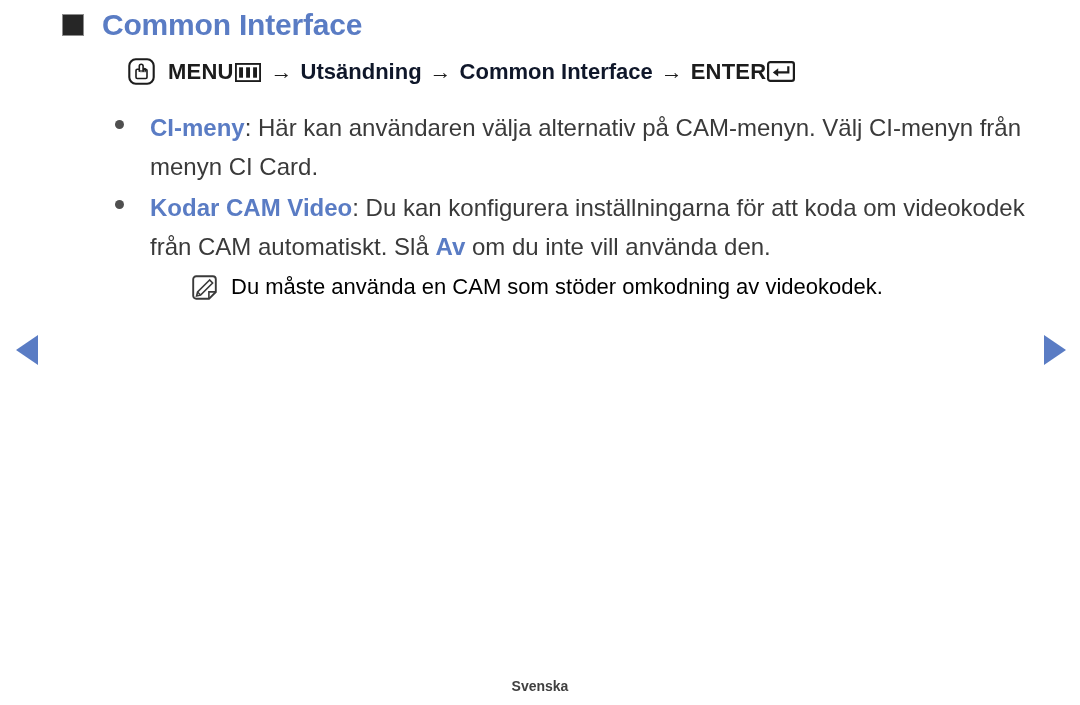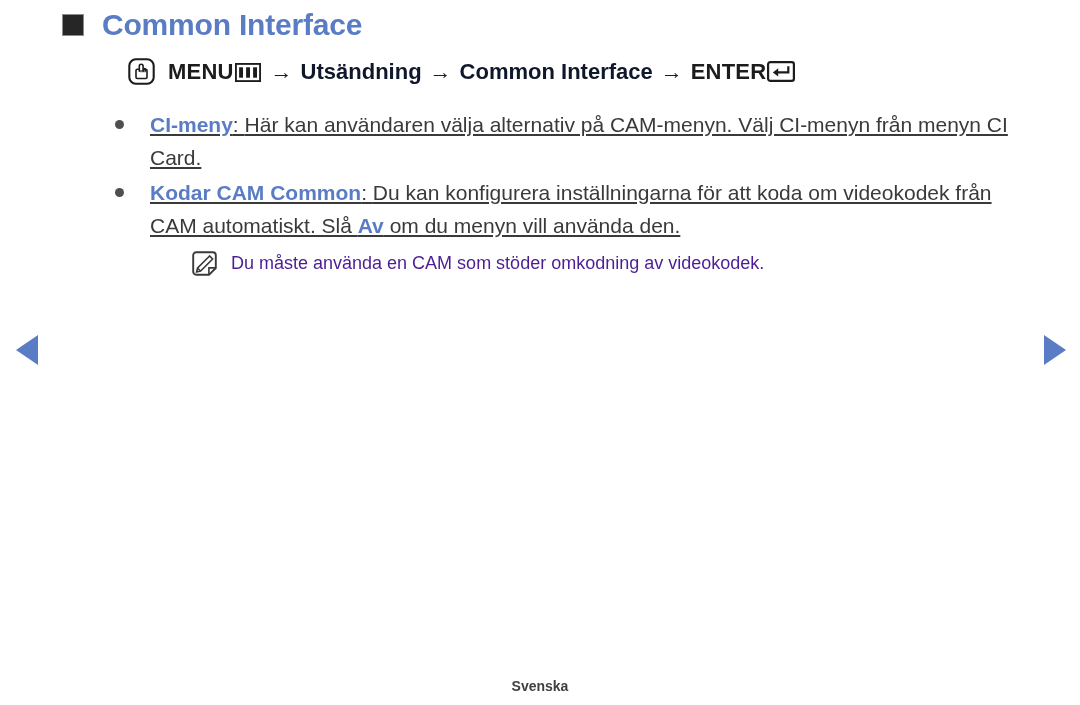--- a/index.html
+++ b/index.html
@@ -105,24 +105,23 @@
   .bullet-dot {
     position: absolute;
     left: 7px;
     top: 12px;
     width: 9px;
     height: 9px;
     border-radius: 50%;
     background: #4f4f4f;
   }
   .bullet-text {
-    font-size: 21px;
-    line-height: 33px;
+    font-size: 24px;
+    line-height: 39px;
     color: #3a3a3a;
-    text-decoration: underline;
   }
   .kw {
     color: #5a7cc4;
     font-weight: bold;
   }
 
   
   .note-line {
     position: relative;
     padding-left: 42px;
@@ -131,23 +130,23 @@
     align-items: flex-start;
   }
   .note-icon {
     width: 25px;
     height: 25px;
     flex: none;
     margin-top: 5px;
     margin-right: 14px;
   }
   .note-text {
-    font-size: 18px;
+    font-size: 22px;
     line-height: 34px;
-    color: #4c1d95;
+    color: #000000;
   }
 
   
   .nav-arrow {
     position: absolute;
     top: 334px;
     width: 26px;
     height: 32px;
   }
   .nav-left  { left: 14px; }
@@ -220,21 +219,21 @@
   <div class="bullet-item">
     <span class="bullet-dot"></span>
     <div class="bullet-text">
       <span class="kw">CI-meny</span><span>: </span><span>Här kan användaren välja alternativ på CAM-menyn. Välj CI-menyn från menyn CI Card.</span>
     </div>
   </div>
 
   <div class="bullet-item">
     <span class="bullet-dot"></span>
     <div class="bullet-text">
-      <span class="kw">Kodar CAM Common</span><span>: </span><span>Du kan konfigurera inställningarna för att koda om videokodek från CAM automatiskt. Slå </span><span class="kw">Av</span><span> om du menyn vill använda den.</span>
+      <span class="kw">Kodar CAM Video</span><span>: </span><span>Du kan konfigurera inställningarna för att koda om videokodek från CAM automatiskt. Slå </span><span class="kw">Av</span><span> om du inte vill använda den.</span>
     </div>
 
     <div class="note-line">
       <span class="note-icon">
         <svg viewBox="0 0 25 25" width="25" height="25">
           <path d="M4.2 1.2 H20.8 a3 3 0 0 1 3 3 V17 L17 23.8 H4.2 a3 3 0 0 1 -3 -3 V4.2 a3 3 0 0 1 3 -3 Z" fill="none" stroke="#3a3a3a" stroke-width="1.9"></path>
           <path d="M23.6 16.9 L16.9 16.9 L16.9 23.7" fill="none" stroke="#3a3a3a" stroke-width="1.6"></path>
           <path d="M17.6 5.0 L5.6 17.0 L4.6 21.0 L8.6 20.0 L20.6 8.0 Z" fill="none" stroke="#3a3a3a" stroke-width="1.6"></path>
           <path d="M5.8 17.2 L8.4 19.8" stroke="#3a3a3a" stroke-width="1.4"></path>
         </svg>

